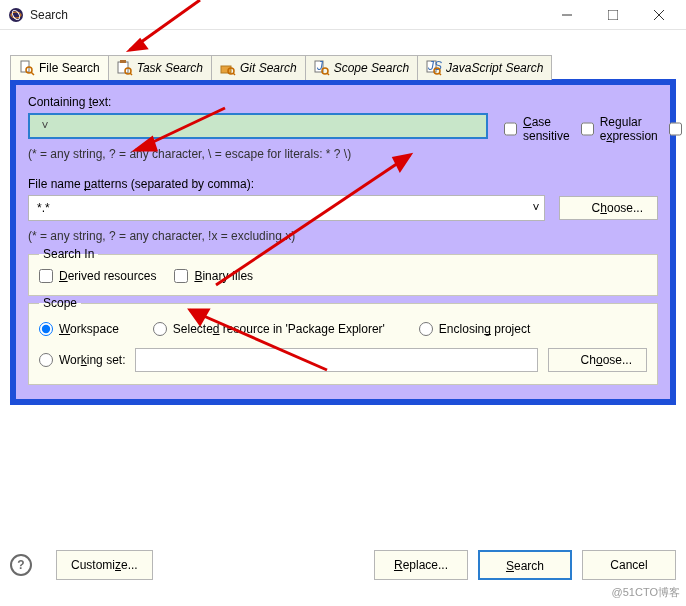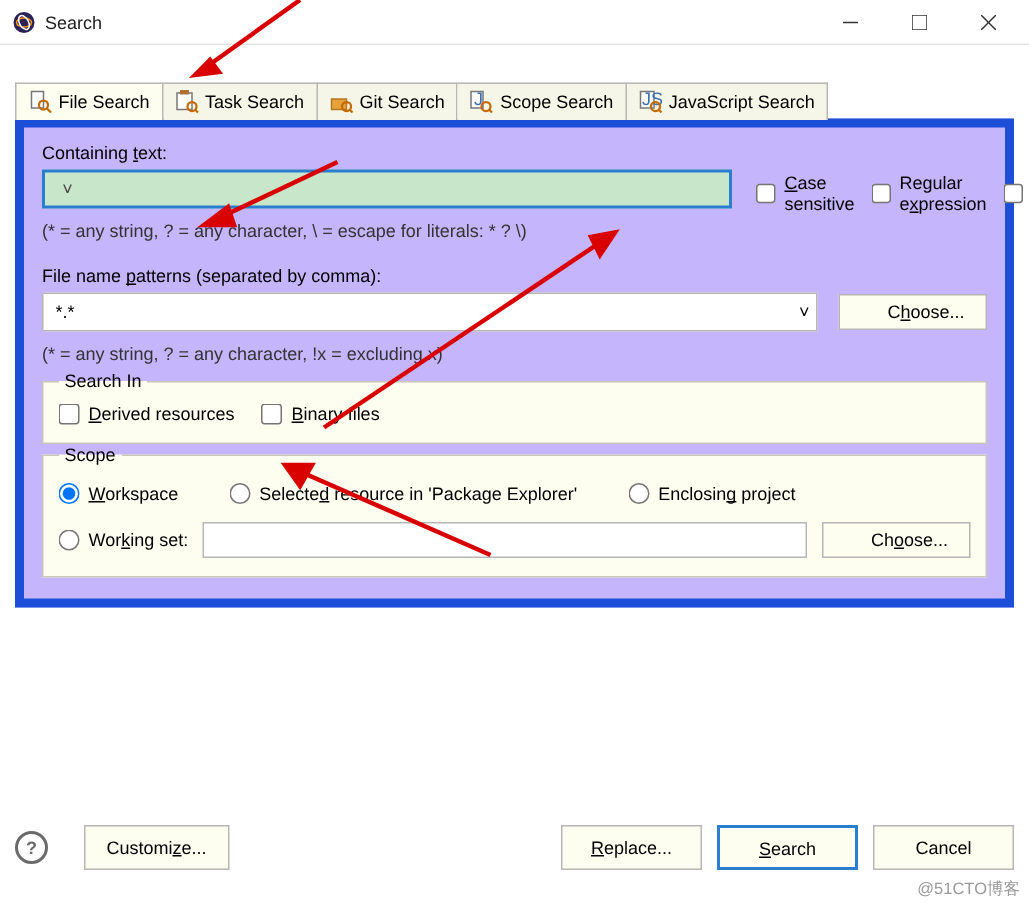--- a/index.html
+++ b/index.html
@@ -4,21 +4,21 @@
 <style>
   * { box-sizing: border-box; font-family: "Segoe UI", Tahoma, sans-serif; font-size: 12px; }
   body { margin: 0; width: 686px; height: 606px; background: #fff; position: relative; }
   .titlebar { height: 30px; display: flex; align-items: center; padding: 0 4px 0 8px; border-bottom: 1px solid #e4e4e4; }
   .titlebar .eclipse-icon { width: 16px; height: 16px; margin-right: 6px; }
   .titlebar .title { flex: 1; color: #222; }
   .winbtn { width: 46px; height: 30px; display: flex; align-items: center; justify-content: center; color: #333; }
   .winbtn svg { width: 10px; height: 10px; }
   .tabs { display: flex; margin: 24px 10px 0 10px; }
   .tab { display: flex; align-items: center; gap: 4px; padding: 4px 8px; border: 1px solid #b6b6b6; border-bottom: none; background: #f6f6e8; position: relative; top: 1px; }
-  .tab + .tab { border-left: none; }
+  .tab + .tab { border-left: none; font-style: italic; }
   .tab.active { background: #fdfdf0; z-index: 2; font-weight: 400; }
   .tab svg { width: 16px; height: 16px; }
   .panel { margin: 0 10px; border: 6px solid #1d4ed8; background: #c4b5fd; padding: 10px 12px 14px 12px; }
   .row { display: flex; align-items: center; }
   .lbl { margin-bottom: 4px; display: inline-block; }
   .underline { text-decoration: underline; text-decoration-skip-ink: none; }
   .combo { display: flex; align-items: center; border: 2px solid #2a7ecf; background: #c8e6c9; height: 26px; padding: 0 4px 0 6px; width: 460px; }
   .combo input { border: none; outline: none; background: transparent; flex: 1; font-size: 12px; }
   .combo .dd { width: 18px; text-align: center; color: #444; }
   .combo2 { display: flex; align-items: center; border: 1px solid #b6b6b6; background: #fff; height: 26px; padding: 0 4px 0 6px; flex: 1; }

